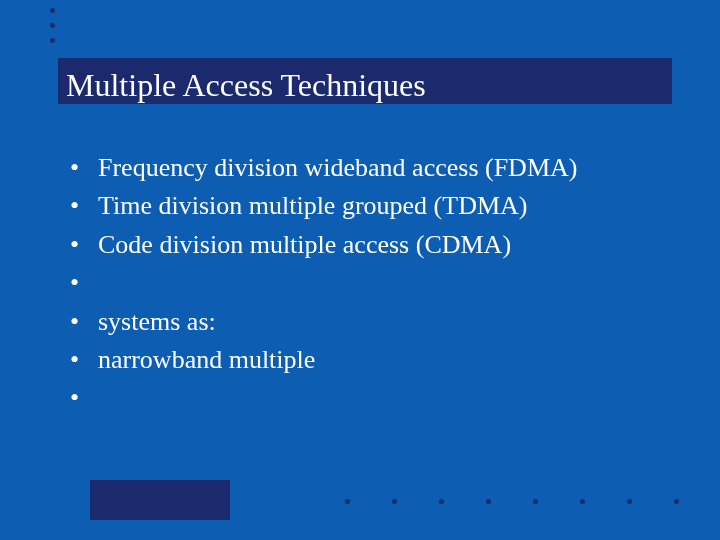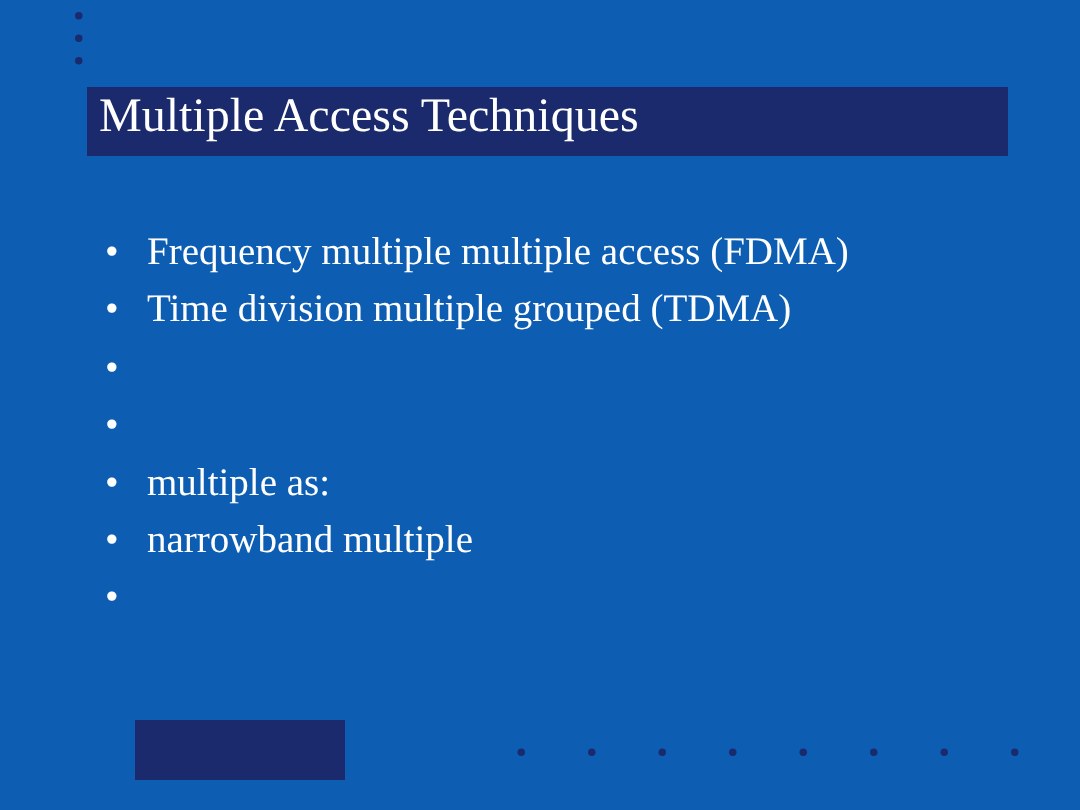--- a/index.html
+++ b/index.html
@@ -24,21 +24,21 @@
       margin-bottom: 10px;
     }
     .title-bar {
       position: absolute;
       left: 58px;
       top: 58px;
       width: 614px;
       height: 46px;
       background: #1a2a6c;
       display: flex;
-      align-items: flex-start;
+      align-items: flex-end;
       padding-left: 8px;
     }
     .title-bar span {
       color: #ffffff;
       font-size: 32px;
       font-weight: normal;
     }
     .content {
       position: absolute;
       left: 70px;
@@ -89,35 +89,36 @@
   <div class="dot"></div>
 </div>
 
 <div class="title-bar">
   <span>Multiple Access Techniques</span>
 </div>
 
 <div class="content">
   <div class="bullet-line">
     <span class="bullet-dot">•</span>
-    <span>Frequency multiple multiple access (FDMA)</span>
+    <span>Frequency division wideband access (FDMA)</span>
   </div>
   <div class="bullet-line">
     <span class="bullet-dot">•</span>
     <span>Time division multiple grouped (TDMA)</span>
   </div>
   <div class="bullet-line">
     <span class="bullet-dot">•</span>
+    <span>Code division multiple access (CDMA)</span>
   </div>
   <div class="bullet-line">
     <span class="bullet-dot">•</span>
   </div>
   <div class="bullet-line">
     <span class="bullet-dot">•</span>
-    <span>multiple as:</span>
+    <span>systems as:</span>
   </div>
   <div class="bullet-line">
     <span class="bullet-dot">•</span>
     <span>narrowband multiple</span>
   </div>
   <div class="bullet-line">
     <span class="bullet-dot">•</span>
   </div>
 </div>
 

